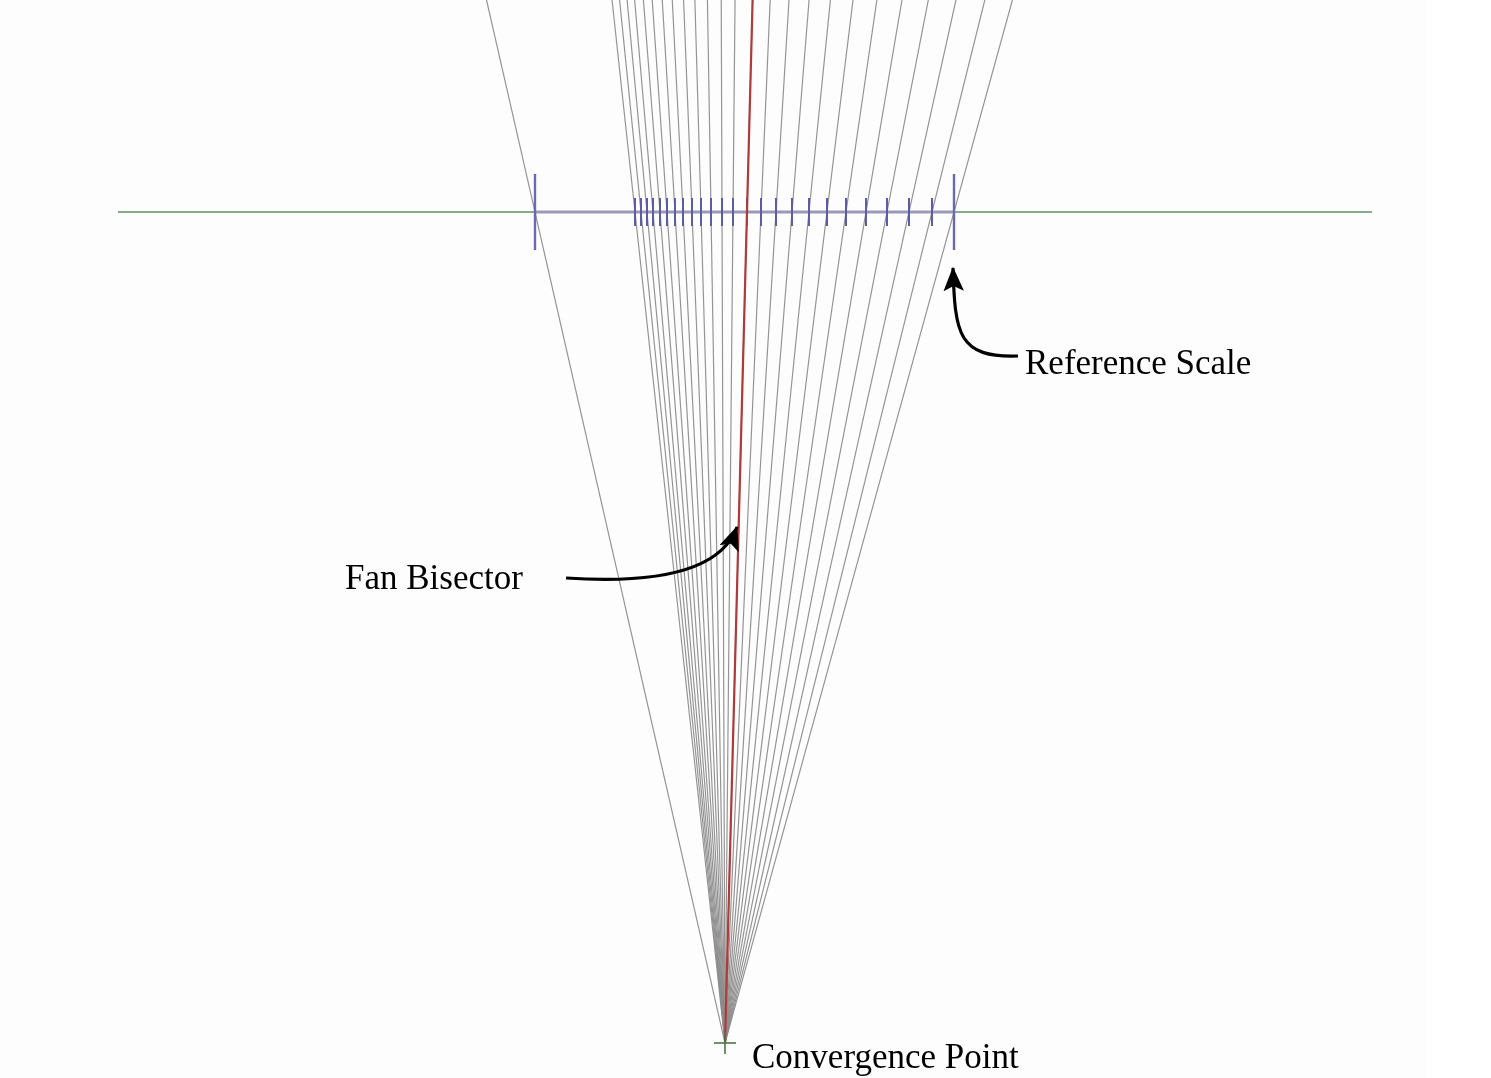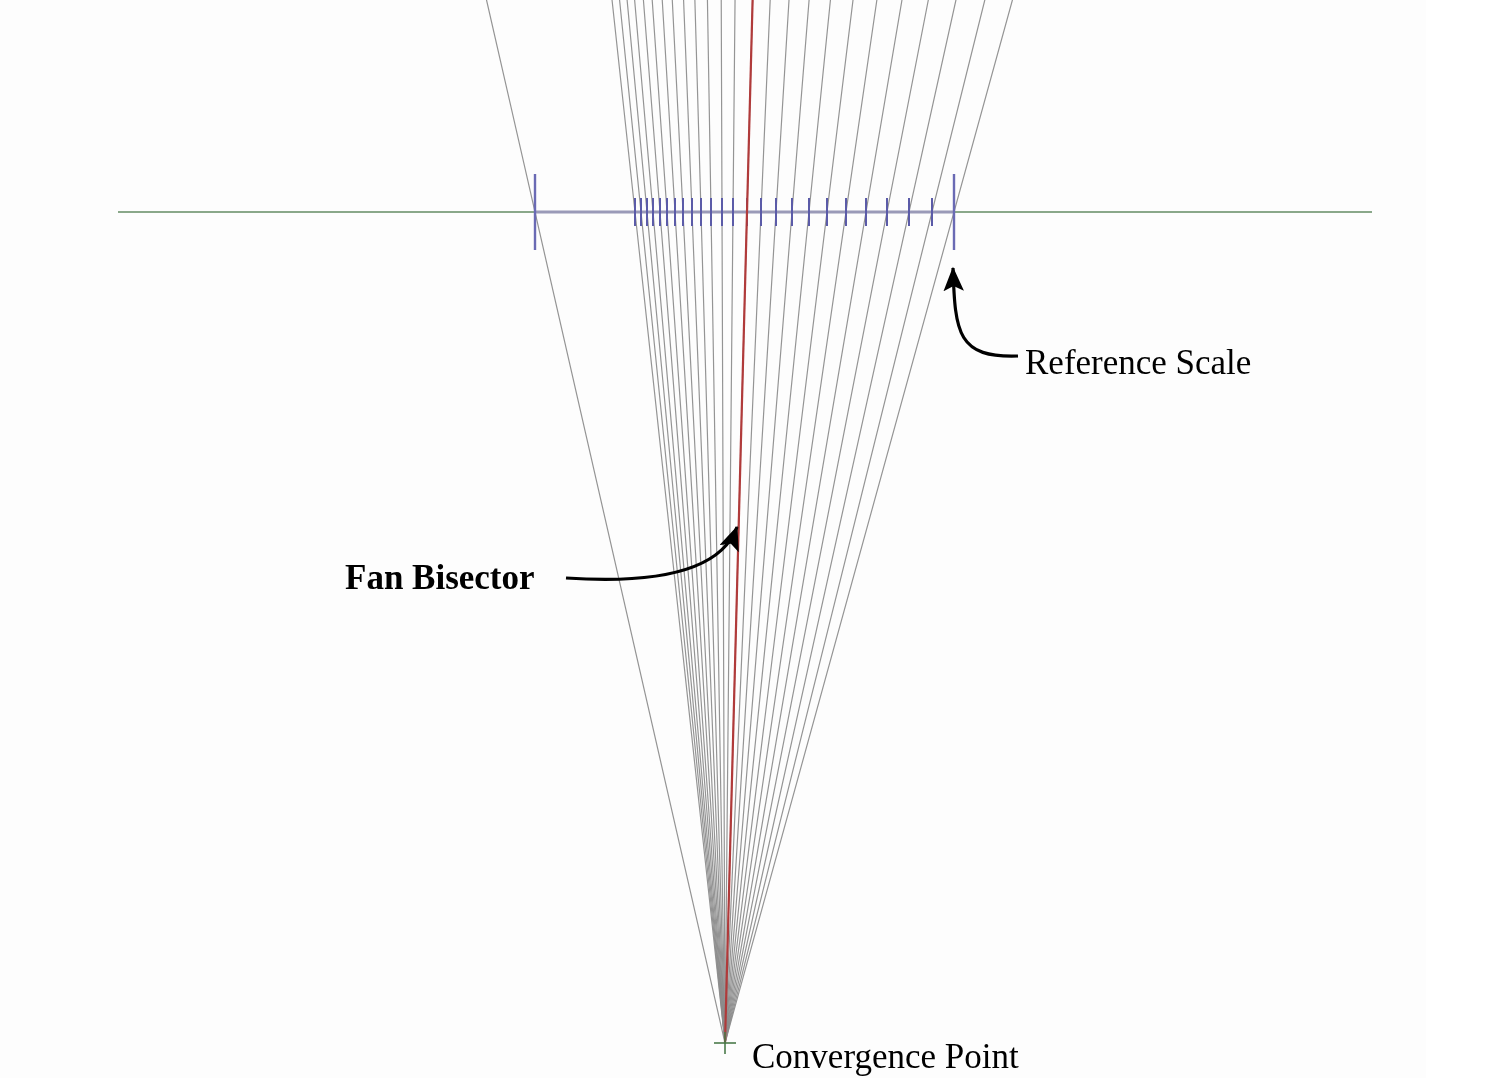--- a/index.html
+++ b/index.html
@@ -36,21 +36,20 @@
   }
   #label-reference-scale {
     left: 1025px;
     top: 345px;
     font-size: 35px;
   }
   #label-fan-bisector {
     left: 345px;
     top: 560px;
     font-size: 35px;
-    font-weight: bold;
   }
   #label-convergence-point {
     left: 752px;
     top: 1019px;
     font-size: 35px;
     margin-top: 20px;
   }
 </style>
 </head>
 <body>

